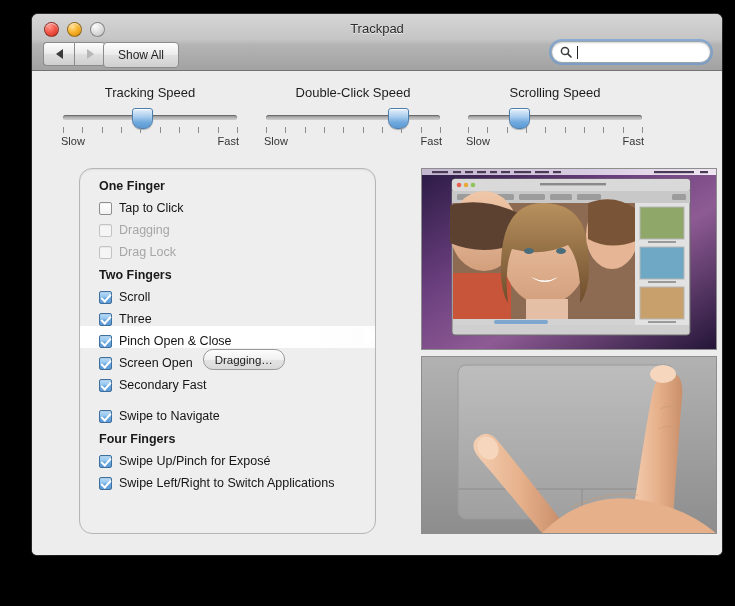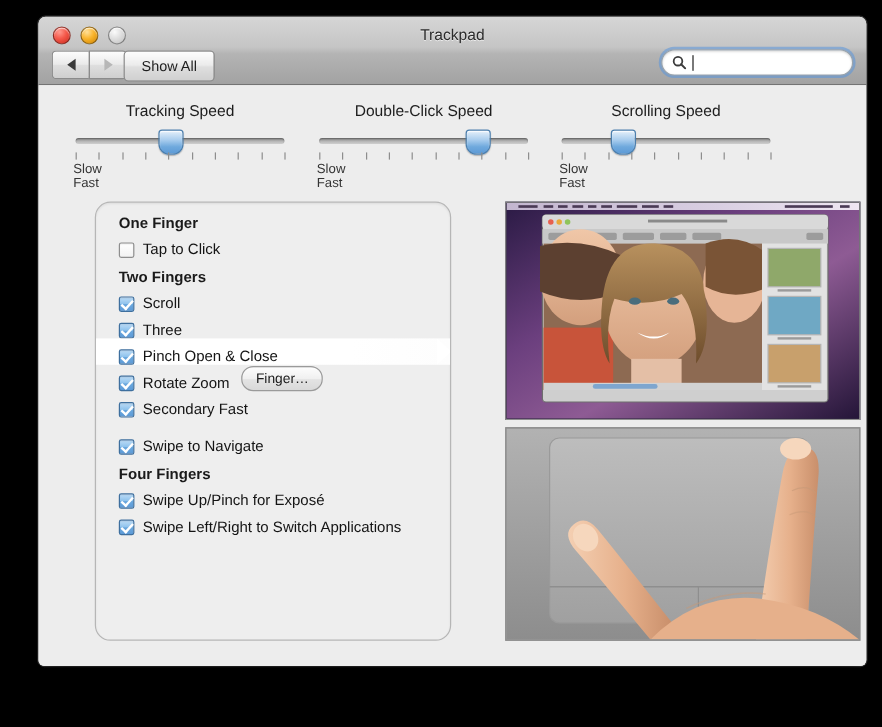--- a/index.html
+++ b/index.html
@@ -81,21 +81,21 @@
          background:linear-gradient(to bottom,#8e8e8e,#b9b9b9 60%,#cfcfcf);
          box-shadow:inset 0 1px 1px rgba(0,0,0,.3);}
   .thumb{
     position:absolute;top:-3px;width:19px;height:19px;margin-left:-9px;
     background:linear-gradient(to bottom,#e5f0fb 0%,#a9cdee 40%,#6fa9dd 70%,#5d9ad6 100%);
     border:1px solid #4c7fae;border-radius:3px 3px 9px 9px;
     box-shadow:inset 0 1px 1px rgba(255,255,255,.85),0 1px 1px rgba(0,0,0,.25);
   }
   .ticks{position:relative;height:8px;margin:2px 8px 0;}
   .tick{position:absolute;top:0;width:1px;height:6px;background:#8d8d8d;}
-  .ends{display:flex;justify-content:space-between;margin:0 6px;font-size:11px;color:#343434;flex-direction:column;}
+  .ends{display:flex;justify-content:space-between;margin:0 6px;font-size:11px;color:#343434;}
 
   
   .listbox{
     position:absolute;left:47px;top:97px;width:295px;height:364px;
     background:#eeeeee;border:1px solid #b6b6b6;border-radius:13px;
     box-shadow:inset 0 1px 2px rgba(0,0,0,.07);overflow:hidden;
   }
   .grouphdr{font-size:12.5px;font-weight:bold;color:#1a1a1a;padding:0 0 0 19px;}
   .row{position:relative;display:flex;align-items:flex-end;padding-left:19px;height:22px;}
   .row.highlight{
@@ -250,39 +250,47 @@
           </div>
         </div>
       </div>
     <div class="listbox" id="listbox">
         <div style="height: 10px;"></div>
         <div class="grouphdr">One Finger</div>
         <div class="row">
           <div class="cb"></div>
           <span class="rowlbl">Tap to Click</span>
         </div>
+        <div class="row">
+          <div class="cb dis"></div>
+          <span class="rowlbl dis">Dragging</span>
+        </div>
+        <div class="row">
+          <div class="cb dis"></div>
+          <span class="rowlbl dis">Drag Lock</span>
+        </div>
         <div style="height: 9px;"></div>
         <div class="grouphdr">Two Fingers</div>
         <div class="row">
           <div class="cb on"></div>
           <span class="rowlbl">Scroll</span>
         </div>
         <div class="row">
           <div class="cb on"></div>
           <span class="rowlbl">Three</span>
         </div>
         <div class="row highlight">
           <div class="cb on"></div>
           <span class="rowlbl">Pinch Open &amp; Close</span>
           <div class="arrowtip"></div>
         </div>
         <div class="row">
           <div class="cb on"></div>
-          <span class="rowlbl">Rotate Zoom</span>
-          <div class="optbtn">Finger…</div>
+          <span class="rowlbl">Screen Open</span>
+          <div class="optbtn">Dragging…</div>
         </div>
         <div class="row">
           <div class="cb on"></div>
           <span class="rowlbl">Secondary Fast</span>
         </div>
         <div style="height: 9px;"></div>
         <div class="row">
           <div class="cb on"></div>
           <span class="rowlbl">Swipe to Navigate</span>
         </div>

